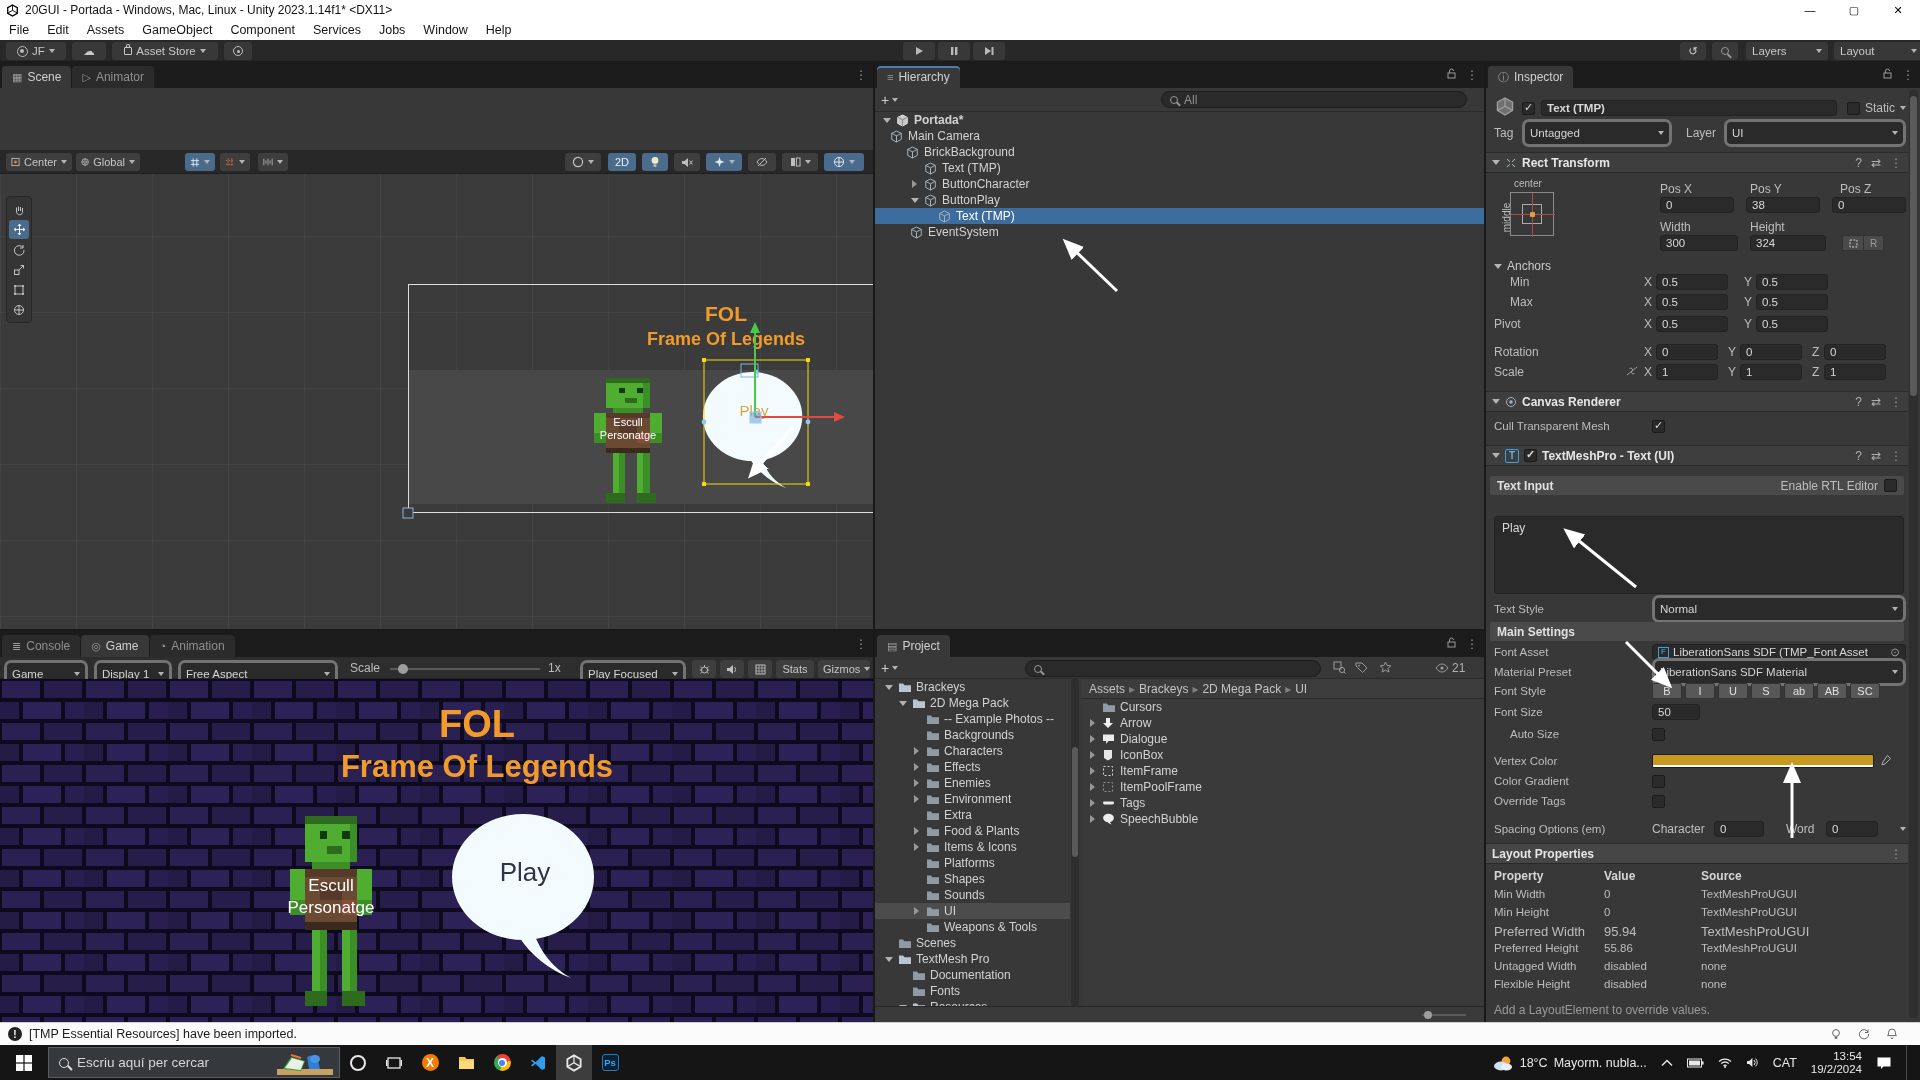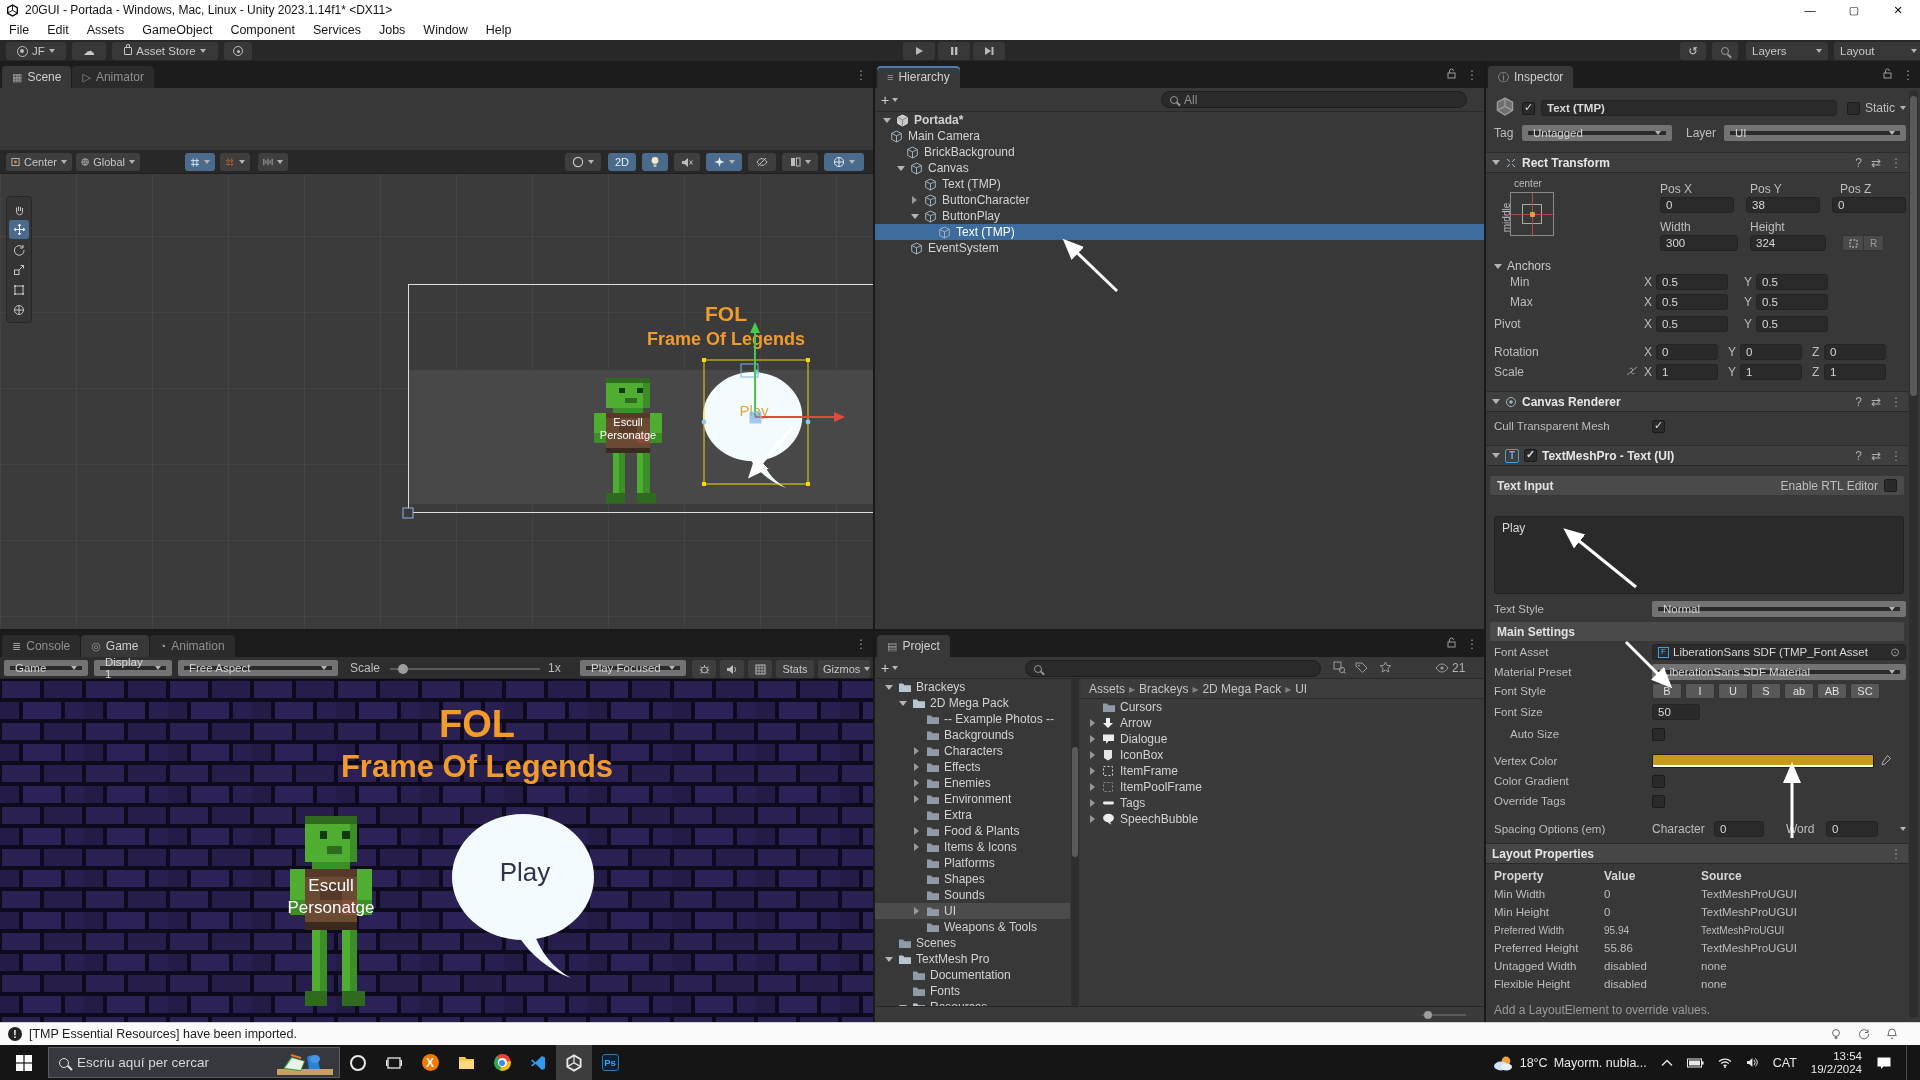--- a/index.html
+++ b/index.html
@@ -23,21 +23,21 @@
   .tab{height:22px;background:#383838;border-radius:4px 4px 0 0;display:flex;align-items:center;padding:0 10px;gap:5px;color:#cfcfcf;font-size:12px;margin-right:1px}
   .tab.inactive{background:#2b2b2b;color:#8f8f8f}
   .tab .tabicon{font-size:11px;color:#9d9d9d}
   .tab.focusline{box-shadow:inset 0 2px 0 #4c7baf}
   .tabright{position:absolute;right:6px;top:6px;display:flex;gap:10px;color:#9a9a9a}
   .kebab{font-size:12px;color:#9a9a9a;letter-spacing:0}
   .vsep{position:absolute;top:62px;height:960px;width:2px;background:#191919}
   .hsep{position:absolute;height:2px;background:#191919}
   
   .fld{background:#2a2a2a;border:1px solid #232323;border-radius:3px;color:#d8d8d8;font-size:11.5px;height:16px;line-height:14px;padding:0 5px;display:flex;align-items:center}
-  .dd{background:#2a2a2a;border:6px solid #737373;border-radius:2px;color:#d4d4d4;font-size:11.5px;height:16px;display:flex;align-items:center;padding:0 5px;justify-content:space-between;gap:6px}
+  .dd{background:#2a2a2a;border:3px solid #737373;border-radius:7px;color:#d4d4d4;font-size:11.5px;height:28px;display:flex;align-items:center;padding:0 5px;justify-content:space-between;gap:6px}
   .cb{width:13px;height:13px;background:#2a2a2a;border:1px solid #1b1b1b;border-radius:2px;position:relative;flex:none}
   .cb.on::after{content:"✓";position:absolute;left:1px;top:-2px;color:#dcdcdc;font-size:11px}
   .mag{width:8px;height:8px;border:1.5px solid #969696;border-radius:50%;position:relative;flex:none}
   .mag::after{content:"";position:absolute;width:5px;height:1.5px;background:#969696;transform:rotate(45deg);right:-4px;bottom:-2px}
   .tri{width:0;height:0;border-style:solid;display:inline-block}
   .tri.open{border-width:5px 4px 0 4px;border-color:#b4b4b4 transparent transparent transparent}
   .tri.closed{border-width:4px 0 4px 5px;border-color:transparent transparent transparent #989898}
   .searchbox{background:#2a2a2a;border:1px solid #1d1d1d;border-radius:9px;height:17px;display:flex;align-items:center;gap:6px;padding:0 8px;color:#8f8f8f}
   
   .hrow{height:16px;display:flex;align-items:center;gap:4px;color:#d2d2d2;font-size:12px;white-space:nowrap}
@@ -541,32 +541,20 @@
       <div class="hrow" style="padding-left: 16px;">
         <div class="exp"></div>
         <div class="hicon">
           <svg width="13" height="13" viewBox="0 0 13 13">
             <path d="M6.5 1l4.8 2.4v6L6.5 12 1.7 9.4v-6z" fill="none" stroke="#9fb2bd"></path>
             <path d="M1.7 3.4L6.5 5.8l4.8-2.4M6.5 5.8V12" stroke="#9fb2bd" fill="none"></path>
           </svg>
         </div>
         <div>BrickBackground</div>
       </div>
-      <div class="hrow" style="padding-left: 20px;">
-        <div class="exp">
-          <span class="tri open"></span>
-        </div>
-        <div class="hicon">
-          <svg width="13" height="13" viewBox="0 0 13 13">
-            <path d="M6.5 1l4.8 2.4v6L6.5 12 1.7 9.4v-6z" fill="none" stroke="#9fb2bd"></path>
-            <path d="M1.7 3.4L6.5 5.8l4.8-2.4M6.5 5.8V12" stroke="#9fb2bd" fill="none"></path>
-          </svg>
-        </div>
-        <div>Canvas</div>
-      </div>
       <div class="hrow" style="padding-left: 34px;">
         <div class="exp"></div>
         <div class="hicon">
           <svg width="13" height="13" viewBox="0 0 13 13">
             <path d="M6.5 1l4.8 2.4v6L6.5 12 1.7 9.4v-6z" fill="none" stroke="#9fb2bd"></path>
             <path d="M1.7 3.4L6.5 5.8l4.8-2.4M6.5 5.8V12" stroke="#9fb2bd" fill="none"></path>
           </svg>
         </div>
         <div>Text (TMP)</div>
       </div>
@@ -1259,21 +1247,21 @@
         <div class="f" style="height: 18px; font-size: 11.5px; color: rgb(189, 189, 189);">
           <span style="width: 110px;">Min Width</span>
           <span style="width: 97px;">0</span>
           <span style="width: auto;">TextMeshProUGUI</span>
         </div>
         <div class="f" style="height: 18px; font-size: 11.5px; color: rgb(189, 189, 189);">
           <span style="width: 110px;">Min Height</span>
           <span style="width: 97px;">0</span>
           <span style="width: auto;">TextMeshProUGUI</span>
         </div>
-        <div class="f" style="height: 18px; font-size: 10px; color: rgb(189, 189, 189);">
+        <div class="f" style="height: 18px; font-size: 13px; color: rgb(189, 189, 189); align-items: flex-end;">
           <span style="width: 110px;">Preferred Width</span>
           <span style="width: 97px;">95.94</span>
           <span style="width: auto;">TextMeshProUGUI</span>
         </div>
         <div class="f" style="height: 18px; font-size: 11.5px; color: rgb(189, 189, 189);">
           <span style="width: 110px;">Preferred Height</span>
           <span style="width: 97px;">55.86</span>
           <span style="width: auto;">TextMeshProUGUI</span>
         </div>
         <div class="f" style="height: 18px; font-size: 11.5px; color: rgb(189, 189, 189);">

